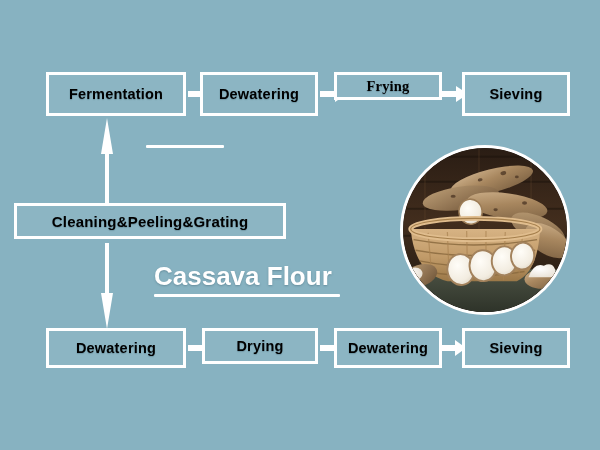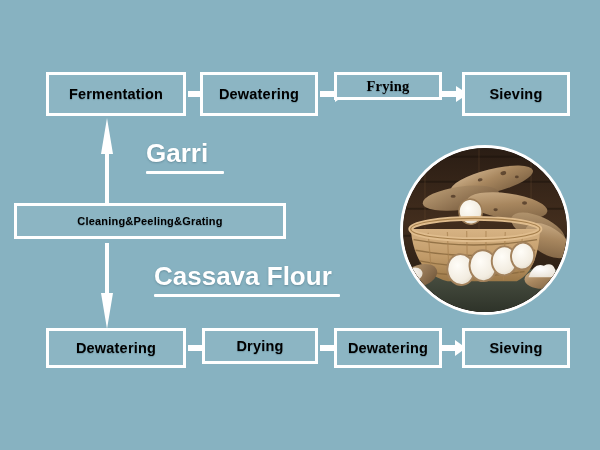--- a/index.html
+++ b/index.html
@@ -35,21 +35,21 @@
   .box-label {
     color: #000000;
     font-weight: bold;
     font-size: 14.5px;
     letter-spacing: 0.2px;
     white-space: nowrap;
     text-shadow: 0 1px 1px rgba(60,95,110,.35);
     text-align: center;
   }
   .box.wide .box-label {
-    font-size: 11px;
+    font-size: 15px;
   }
 
   
   .harrow {
     position: absolute;
     height: 18px;
     display: block;
   }
   .harrow svg { display: block; }
 
@@ -136,21 +136,20 @@
     <span class="box-label">Sieving</span>
   </div>
 
   <div class="varrow" style="left:96px; top:118px; width:22px; height:86px;">
     <svg width="22" height="86" viewBox="0 0 22 86">
       <path d="M11 0 L17 36 H13 V86 H9 V36 H5 Z" fill="#ffffff"></path>
     </svg>
   </div>
 
   <div class="branch-title" style="left:146px; top:140px; font-size:26px;">
-    <span class="txt">Garri</span>
     <span class="rule" style="width:78px;"></span>
   </div>
 
   <div class="box wide" style="left:14px; top:203px; width:272px; height:36px;">
     <span class="box-label">Cleaning&amp;Peeling&amp;Grating</span>
   </div>
 
   <div class="varrow" style="left:96px; top:243px; width:22px; height:86px;">
     <svg width="22" height="86" viewBox="0 0 22 86">
       <path d="M11 86 L17 50 H13 V0 H9 V50 H5 Z" fill="#ffffff"></path>

